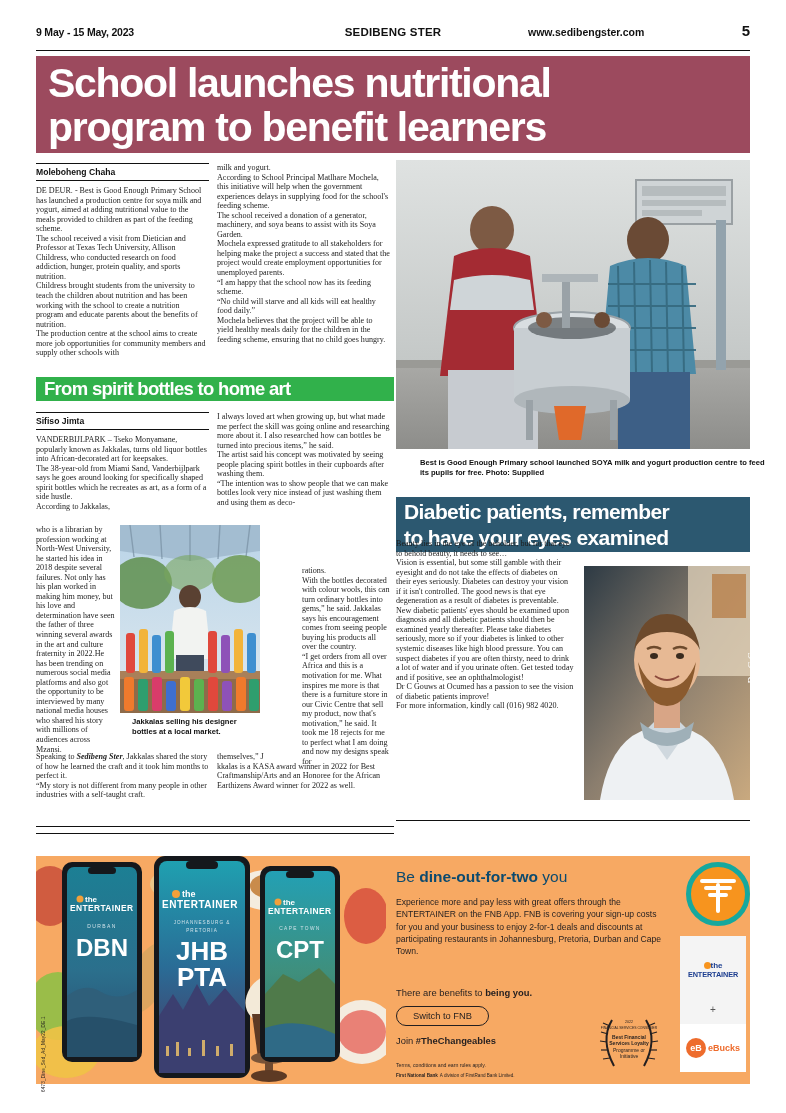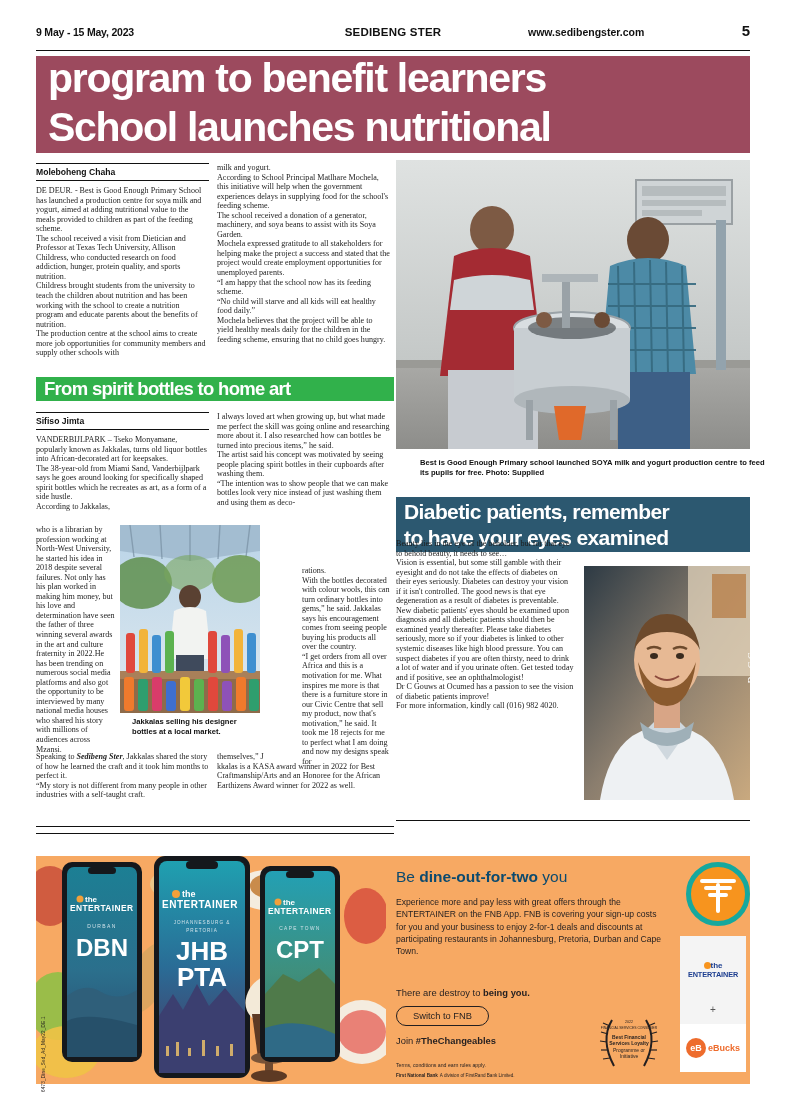--- a/index.html
+++ b/index.html
@@ -82,22 +82,22 @@
 <div class="page">
 
   <div class="masthead">
     <span class="mh-date">9 May - 15 May, 2023</span>
     <span class="mh-title">SEDIBENG STER</span>
     <span class="mh-url">www.sedibengster.com</span>
     <span class="mh-page">5</span>
   </div>
 
   <div class="banner-main">
+    <div class="bt">School launches nutritional</div>
     <div class="bt" style="padding-top:0">program to benefit learners</div>
-    <div class="bt">School launches nutritional</div>
   </div>
 
   <div style="position:absolute;left:36px;top:163px;width:173px;">
     <div class="rule-top" style="height:3px;"></div>
     <div class="byline">Moleboheng Chaha</div>
     <div class="rule-bot" style="height:3px;"></div>
   </div>
   <div class="col" style="left:36px;top:186px;width:173px;">
     <p style="white-space:pre-line">DE DEUR. - Best is Good Enough Primary School has launched a production centre for soya milk and yogurt, aimed at adding nutritional value to the meals provided to children as part of the feeding scheme.
 The school received a visit from Dietician and Professor at Texas Tech University, Allison Childress, who conducted research on food addiction, hunger, protein quality, and sports nutrition.
@@ -412,21 +412,21 @@
           <text x="264" y="102" font-family="Liberation Sans, sans-serif" font-size="24" font-weight="bold" fill="#ffffff" text-anchor="middle">CPT</text>
           <path d="M229 138 l18 -20 l16 8 l20 -14 l16 16 v73 h-70 z" fill="#4f7a4a"></path>
           <path d="M229 172 q34 -12 70 6 v23 h-70 z" fill="#2f6a86"></path>
         </g>
       </svg>
     </div>
 
     <div class="ad-mid">
       <p class="ad-h"><span>Be </span><b>dine-out-for-two</b><span> you</span></p>
       <p class="ad-body">Experience more and pay less with great offers through the ENTERTAINER on the FNB App. FNB is covering your sign-up costs for you and your business to enjoy 2-for-1 deals and discounts at participating restaurants in Johannesburg, Pretoria, Durban and Cape Town.</p>
-      <p class="ad-benefit"><span>There are destroy to </span><b>being you.</b></p>
+      <p class="ad-benefit"><span>There are benefits to </span><b>being you.</b></p>
       <span class="ad-btn">Switch to FNB</span>
       <p class="ad-join"><span>Join </span><b>#TheChangeables</b></p>
       <p class="ad-terms">Terms, conditions and earn rules apply.</p>
       <p class="ad-fnb"><span style="font-weight:bold">First National Bank</span> <span>A division of FirstRand Bank Limited.</span></p>
 
       
       <div class="laurel">
         <svg width="70" height="54" viewBox="0 0 70 54" style="position:absolute;left:0;top:0">
           <path d="M18 4 q-12 20 2 46" stroke="#231f20" stroke-width="2" fill="none"></path>
           <path d="M52 4 q12 20 -2 46" stroke="#231f20" stroke-width="2" fill="none"></path>

